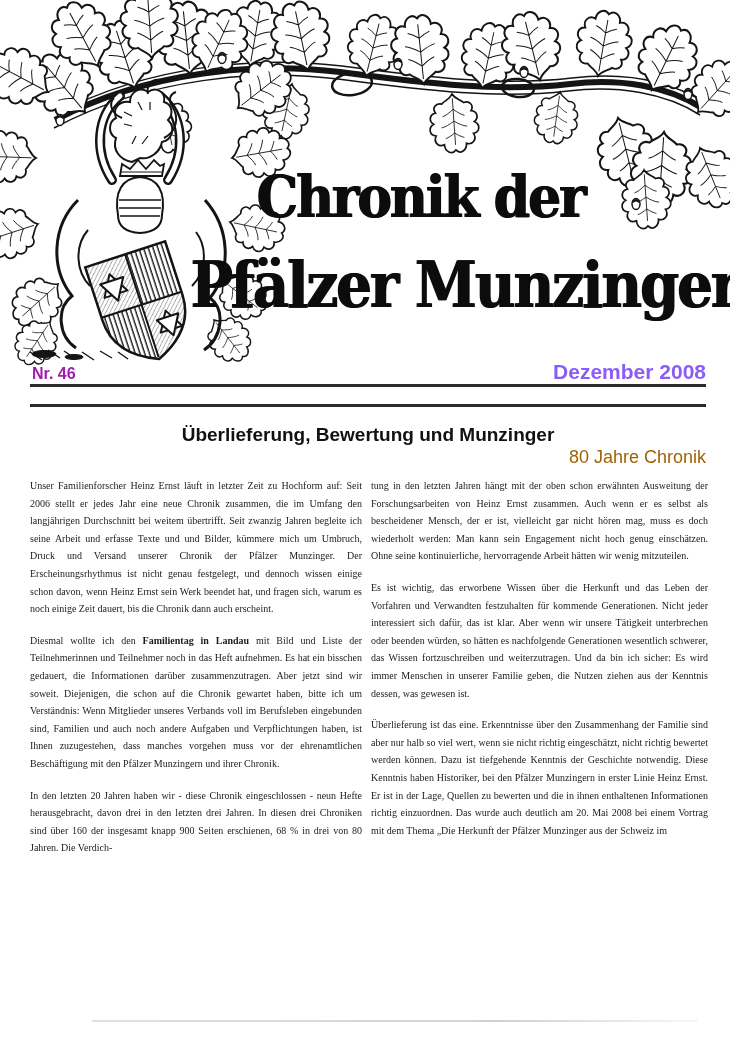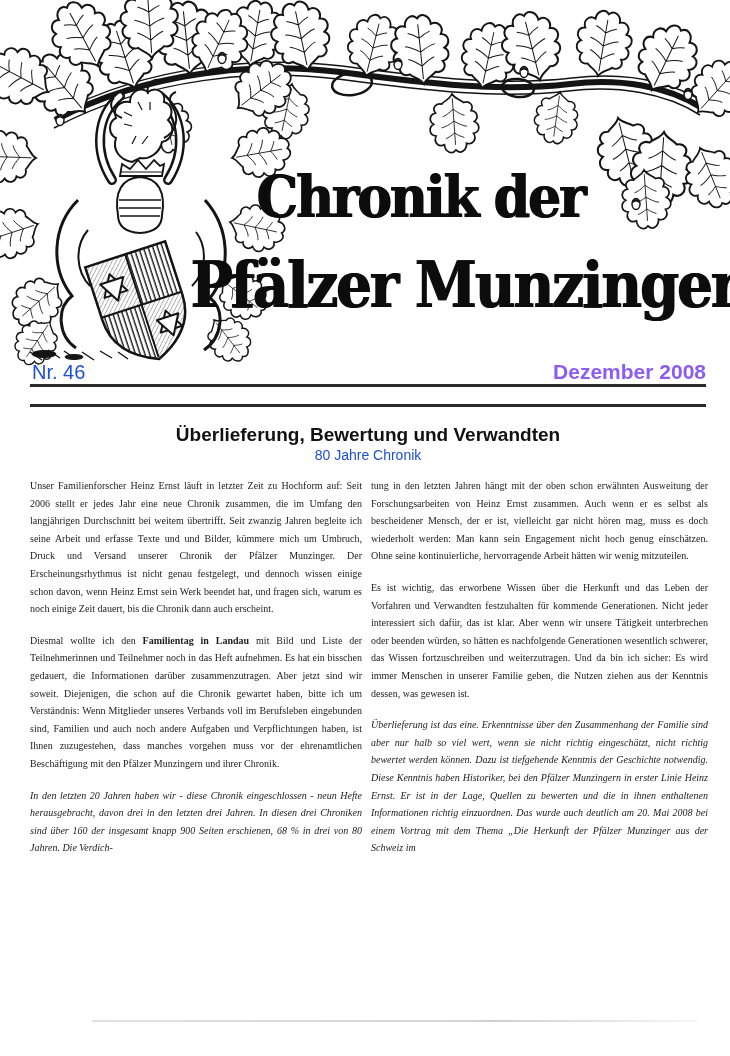--- a/index.html
+++ b/index.html
@@ -10,37 +10,37 @@
   .mast-title{position:absolute;left:0;top:0;width:730px;}
   .black1,.black2{position:absolute;text-align:center;
         font-family:"DejaVu Serif",serif;font-weight:bold;color:#0c0c0c;
         letter-spacing:-2px;transform:scaleY(1.12);transform-origin:top center;
         text-shadow:1.4px 0 0 #0c0c0c;white-space:nowrap;}
   .black1{left:225px;top:162px;width:390px;font-size:52px;}
   .black2{left:190px;top:248px;width:520px;font-size:56px;}
   .issue-row{position:absolute;left:32px;top:360px;width:674px;display:flex;
         justify-content:space-between;align-items:baseline;
         font-family:"Liberation Sans",sans-serif;}
-  .issue-no{font-size:20px;font-weight:400;color:#1d4ed8;}
+  .issue-no{font-size:16px;font-weight:700;color:#a21caf;}
   .issue-date{font-size:21px;font-weight:bold;color:#8b5cf6;}
   .rule{position:absolute;left:30px;width:676px;height:3px;background:#2b2b2b;}
   .rule-top{top:384px;}
   .rule-bottom{top:404px;}
   .publisher{position:absolute;left:30px;top:386px;width:676px;text-align:center;
         font-family:"Liberation Sans",sans-serif;font-size:14.5px;color:#202020;}
   .article-title{position:absolute;left:30px;top:424px;width:676px;text-align:center;
         font-family:"Liberation Sans",sans-serif;font-size:19px;font-weight:bold;color:#111;margin:0;}
-  .article-subtitle{position:absolute;left:30px;top:447px;width:676px;text-align:center;
-        font-family:"Liberation Sans",sans-serif;font-size:14px;color:#1d4ed8;}
+  .article-subtitle{position:absolute;left:30px;top:447px;width:676px;text-align:right;
+        font-family:"Liberation Sans",sans-serif;font-size:18px;color:#a16207;}
   .columns{position:absolute;left:30px;top:477px;width:678px;display:flex;gap:9px;}
   .col{font-size:10px;line-height:17.6px;text-align:justify;hyphens:auto;-webkit-hyphens:auto;}
   .col-l{width:332px;}
   .col-r{width:337px;}
   .col p{margin:0 0 14px 0;}
-  .col p:last-child{margin-bottom:0;font-style:italic;}
+  .col p:last-child{margin-bottom:0;}
   .artifact{position:absolute;left:92px;top:1020px;width:606px;height:2px;
         background:linear-gradient(90deg,rgba(0,0,0,.22),rgba(0,0,0,.30) 62%,rgba(0,0,0,.34) 66%,rgba(0,0,0,.06));
         opacity:.55;}
 </style>
 </head>
 <body>
 
 <div class="page">
 
   <div class="header-art">
@@ -183,21 +183,21 @@
     </div>
   </div>
 
   <div class="issue-row">
     <span class="issue-no">Nr. 46</span>
     <span class="issue-date">Dezember 2008</span>
   </div>
   <div class="rule rule-top"></div>
   <div class="rule rule-bottom"></div>
 
-  <h1 class="article-title">Überlieferung, Bewertung und Verwandten</h1>
+  <h1 class="article-title">Überlieferung, Bewertung und Munzinger</h1>
   <div class="article-subtitle">80 Jahre Chronik</div>
 
   <div class="columns">
     <div class="col col-l">
       <p>Unser Familienforscher Heinz Ernst läuft in letzter Zeit zu Hochform auf: Seit 2006 stellt er jedes Jahr eine neue Chronik zusammen, die im Umfang den langjährigen Durchschnitt bei weitem  übertrifft. Seit zwanzig Jahren begleite ich seine Arbeit und erfasse Texte und und Bilder, kümmere mich um Umbruch, Druck und Versand unserer Chronik der Pfälzer Munzinger. Der Erscheinungsrhythmus ist nicht genau festgelegt, und dennoch wissen einige schon davon, wenn Heinz Ernst sein Werk beendet hat, und fragen sich, warum es noch einige Zeit dauert, bis die Chronik dann auch erscheint.</p>
       <p><span>Diesmal wollte ich den </span><strong>Familientag in Landau</strong><span> mit Bild und Liste der Teilnehmerinnen und Teilnehmer noch in das Heft aufnehmen. Es hat ein bisschen gedauert, die Informationen darüber zusammenzutragen. Aber jetzt sind wir soweit. Diejenigen, die schon auf die Chronik gewartet haben, bitte ich um Verständnis: Wenn Mitglieder unseres Verbands voll im Berufsleben eingebunden sind, Familien und auch noch andere Aufgaben und Verpflichtungen haben, ist Ihnen zuzugestehen, dass manches vorgehen muss vor der ehrenamtlichen Beschäftigung mit den Pfälzer Munzingern und ihrer Chronik.</span></p>
       <p>In den letzten 20 Jahren haben wir - diese Chronik eingeschlossen - neun Hefte herausgebracht, davon drei in den letzten drei Jahren. In diesen drei Chroniken sind über 160 der insgesamt knapp 900 Seiten erschienen, 68 % in drei von 80 Jahren. Die Verdich-</p>
     </div>
     <div class="col col-r">
       <p>tung in den letzten Jahren hängt mit der oben schon erwähnten Ausweitung der Forschungsarbeiten von Heinz Ernst zusammen. Auch wenn er es selbst als bescheidener Mensch, der er ist, vielleicht gar nicht hören mag, muss es doch wiederholt werden: Man kann sein Engagement nicht hoch genug einschätzen. Ohne seine kontinuierliche, hervorragende Arbeit hätten wir wenig mitzuteilen.</p>

